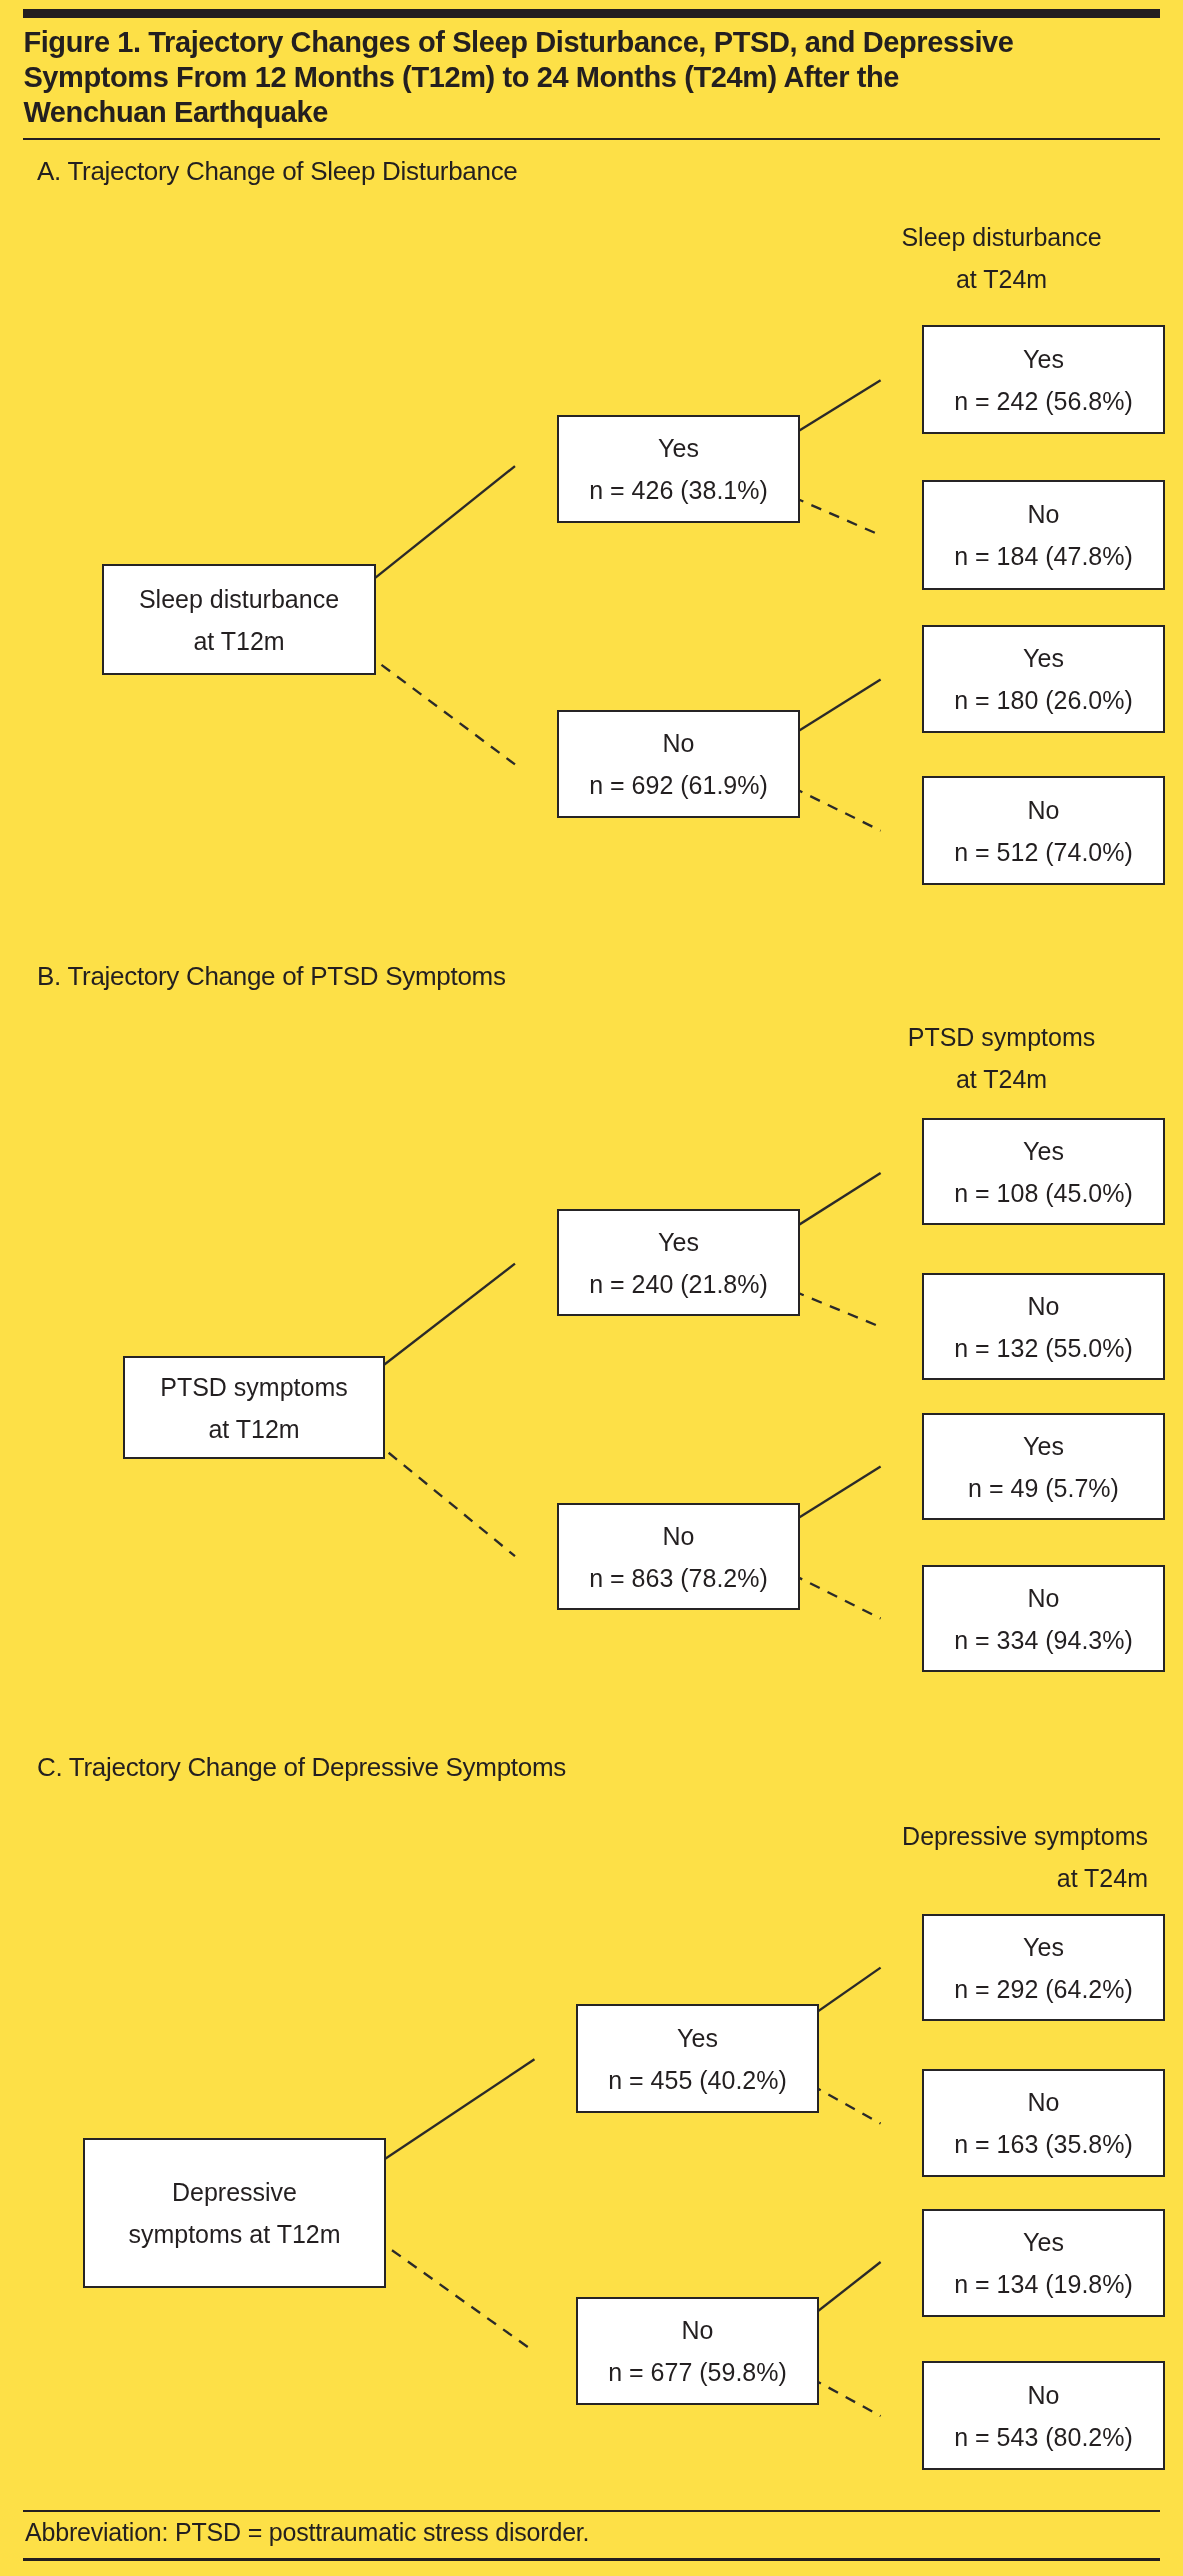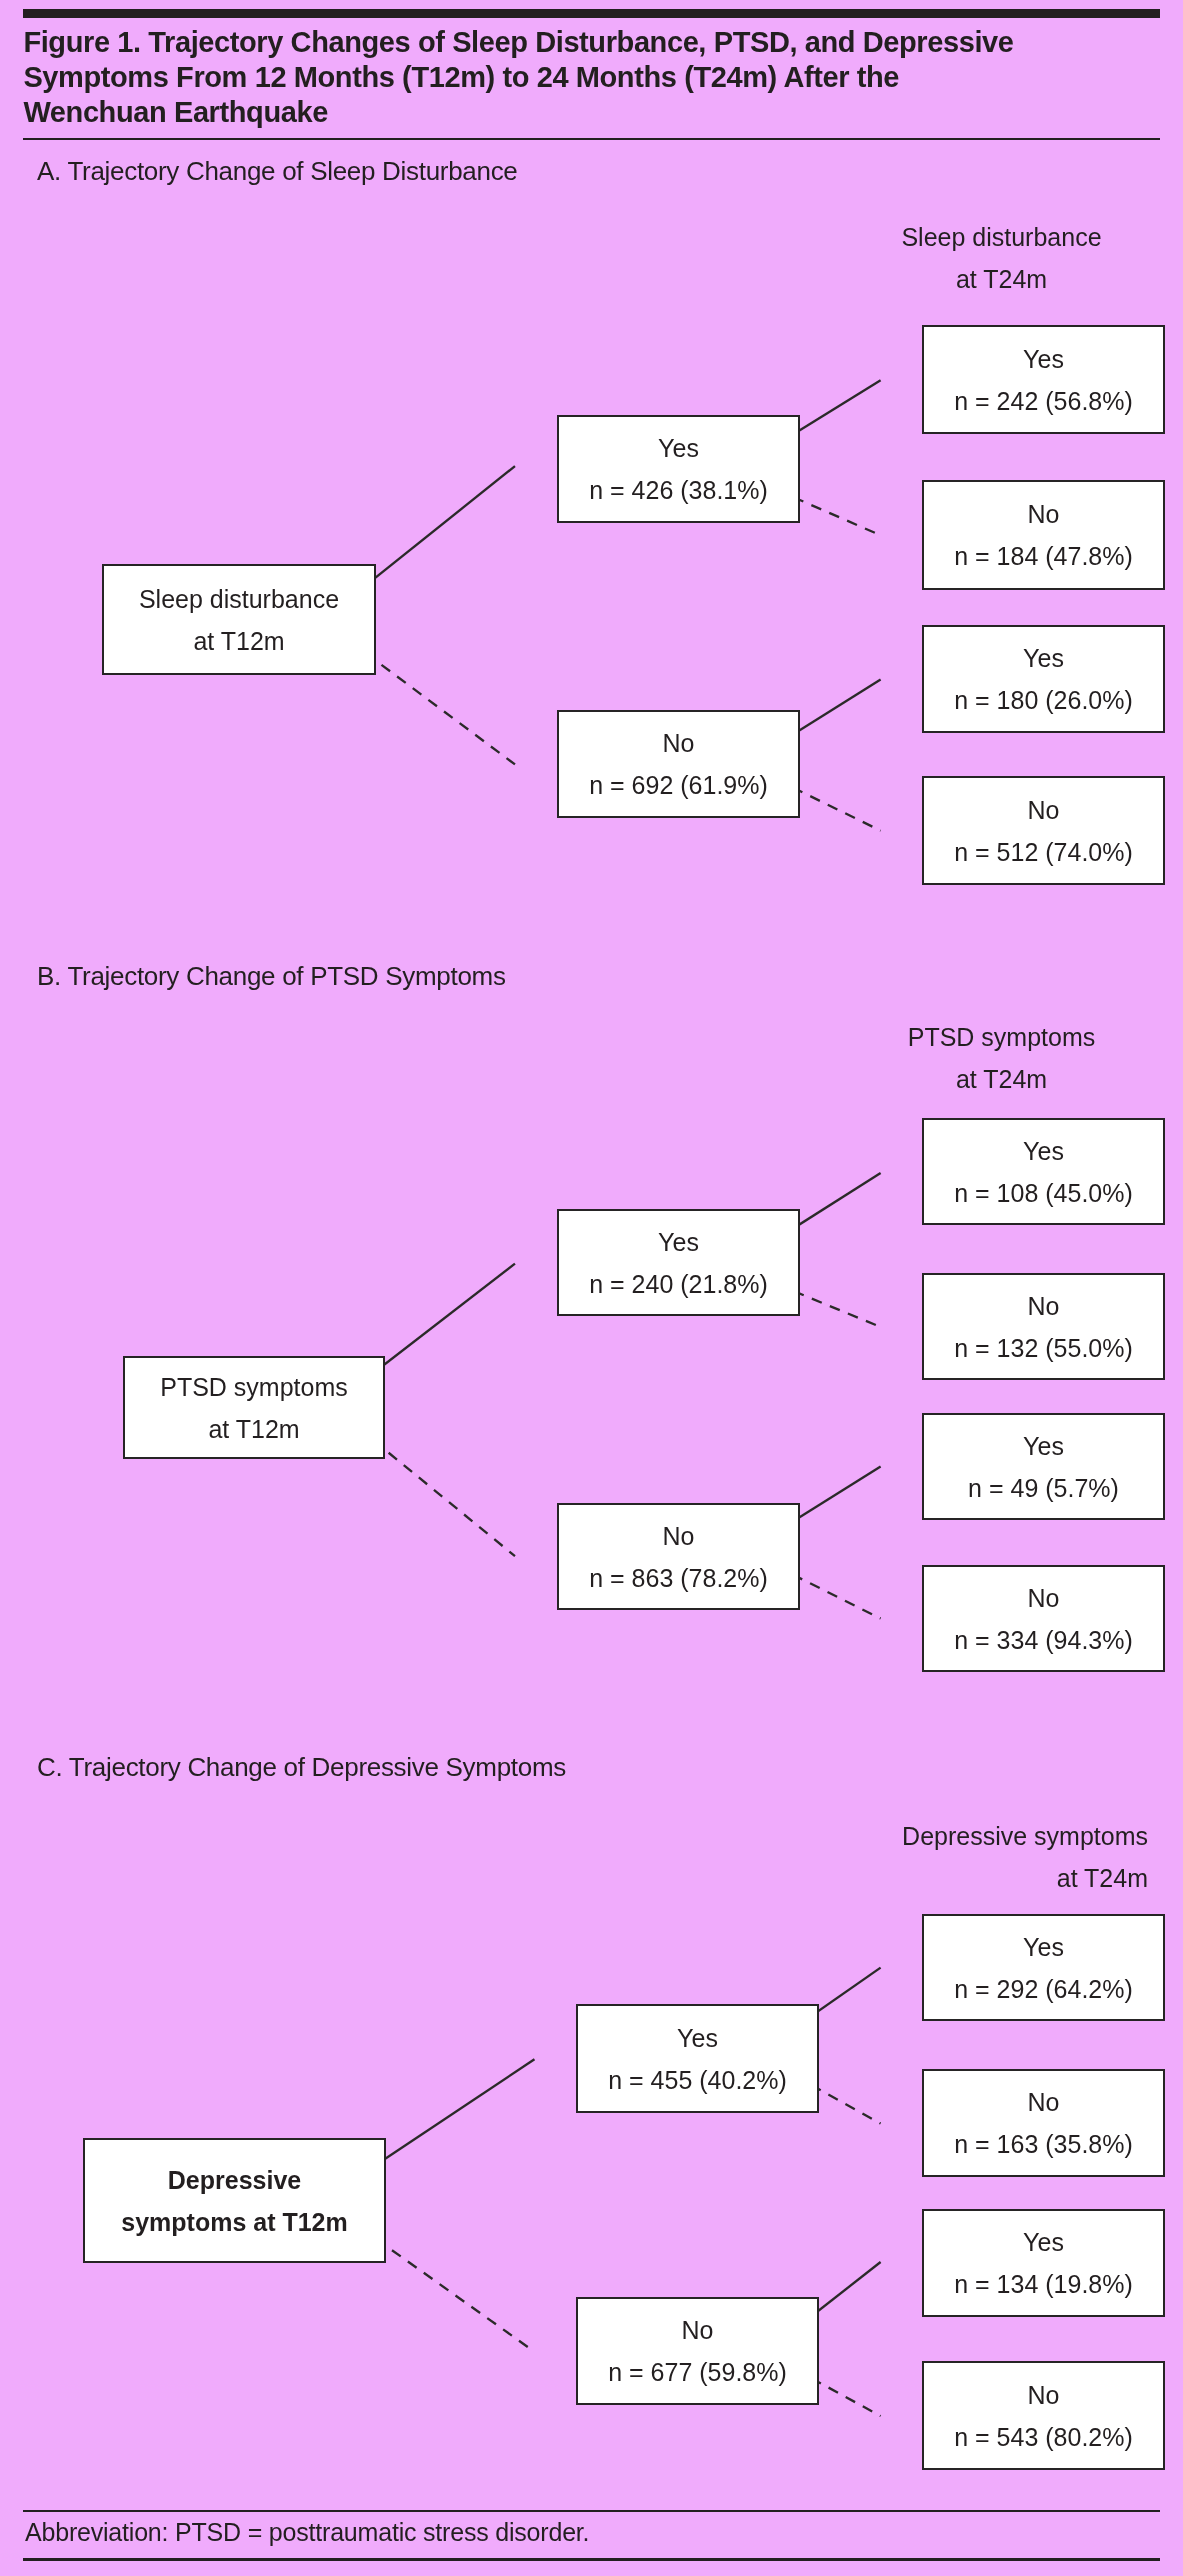--- a/index.html
+++ b/index.html
@@ -1,17 +1,17 @@
 <!DOCTYPE html>
 <html><head>
 <meta charset="utf-8">
 <style>
   html,body{margin:0;padding:0;background:#ffffff;}
   .page{
-    position:relative;width:1184px;height:2576px;background:#f0abfc;
+    position:relative;width:1184px;height:2576px;background:#fde047;
     font-family:"Liberation Sans","DejaVu Sans",sans-serif;color:#231f20;
     overflow:hidden;
   }
   .rule{position:absolute;background:#231f20;}
   .fig-title{
     position:absolute;left:23.4px;top:25px;width:1137px;
     font-size:29px;font-weight:bold;line-height:35px;letter-spacing:-0.4px;
   }
   .panel-heading{
     position:absolute;left:37px;font-size:26px;letter-spacing:-0.3px;
@@ -142,21 +142,21 @@
     <div>No</div>
     <div>n = 334 (94.3%)</div>
   </div>
 
   <div class="panel-heading" style="top:1752px;">C. Trajectory Change of Depressive Symptoms</div>
   <div class="outcome-header" style="left:855px;top:1815px;text-align:right;">
     <div>Depressive symptoms</div>
     <div>at T24m</div>
   </div>
 
-  <div class="node" style="left:41px;top:2138px;width:303px;height:125px;font-weight:bold;">
+  <div class="node" style="left:41px;top:2138px;width:303px;height:150px;">
     <div>Depressive</div>
     <div>symptoms at T12m</div>
   </div>
   <div class="node" style="left:534px;top:2004px;width:243px;height:109px;">
     <div>Yes</div>
     <div>n = 455 (40.2%)</div>
   </div>
   <div class="node" style="left:534px;top:2297px;width:243px;height:108px;">
     <div>No</div>
     <div>n = 677 (59.8%)</div>

